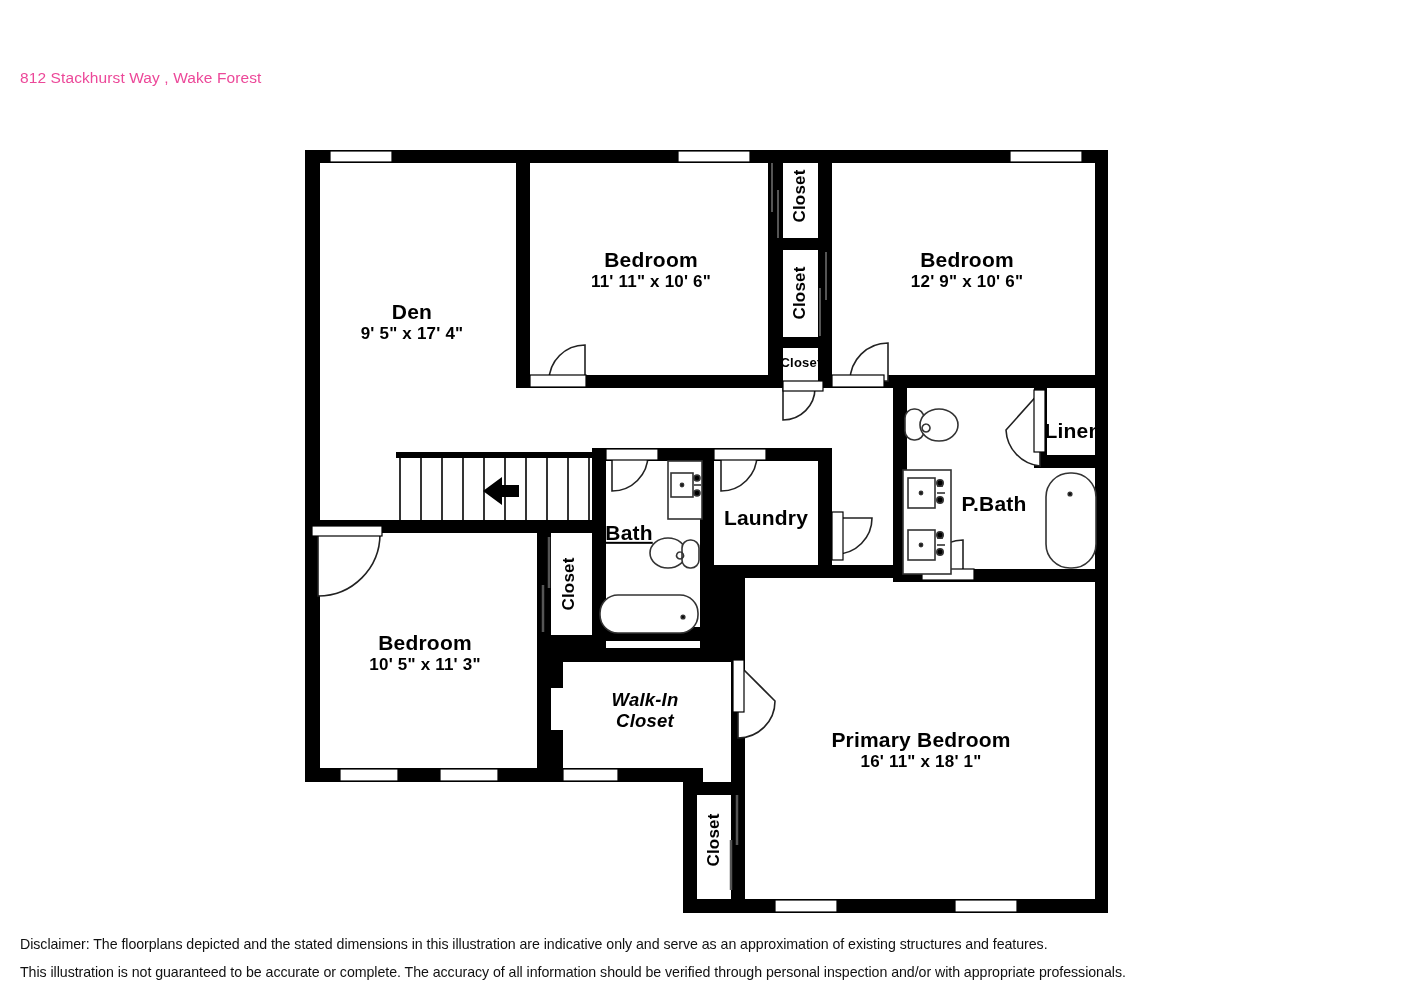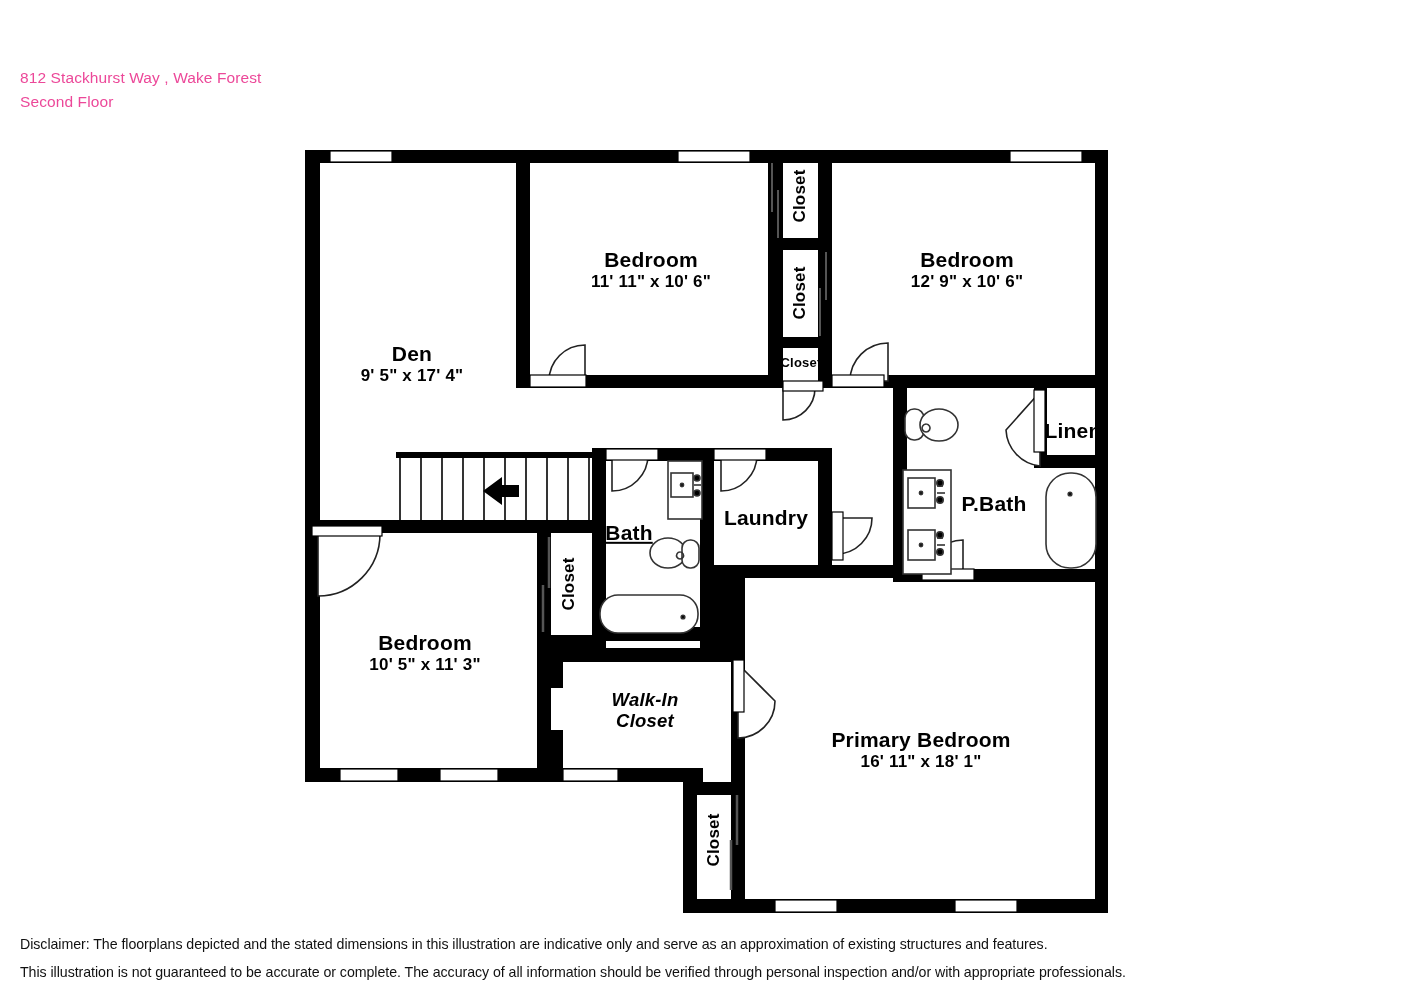--- a/index.html
+++ b/index.html
@@ -75,21 +75,20 @@
     color: #111;
     letter-spacing: -0.05px;
   }
   .disclaimer div { white-space: nowrap; }
 </style>
 </head>
 <body>
 
 <div class="header">
   <div>812 Stackhurst Way , Wake Forest</div>
-  <div>Second Floor</div>
 </div>
 
 <div class="plan">
 <svg width="1414" height="1000" viewBox="0 0 1414 1000" xmlns="http://www.w3.org/2000/svg">
 
   <g fill="#000000">
 
     <rect x="305" y="150" width="803" height="13"></rect>
 
     <rect x="305" y="150" width="15" height="632"></rect>
@@ -292,21 +291,21 @@
     <g>
       <rect x="600" y="595" width="98" height="38" rx="18"></rect>
       <circle cx="683" cy="617" r="1.8" fill="#000"></circle>
     </g>
   </g>
 </svg>
 </div>
 
 <div class="labels">
 
-  <div class="rlabel" style="left:412px; top:322px;margin-top:42px;">
+  <div class="rlabel" style="left:412px; top:322px;">
     <span class="nm">Den</span>
     <span class="dim">9' 5" x 17' 4"</span>
   </div>
 
   <div class="rlabel" style="left:651px; top:270px;">
     <span class="nm">Bedroom</span>
     <span class="dim">11' 11" x 10' 6"</span>
   </div>
 
   <div class="rlabel" style="left:967px; top:270px;">

